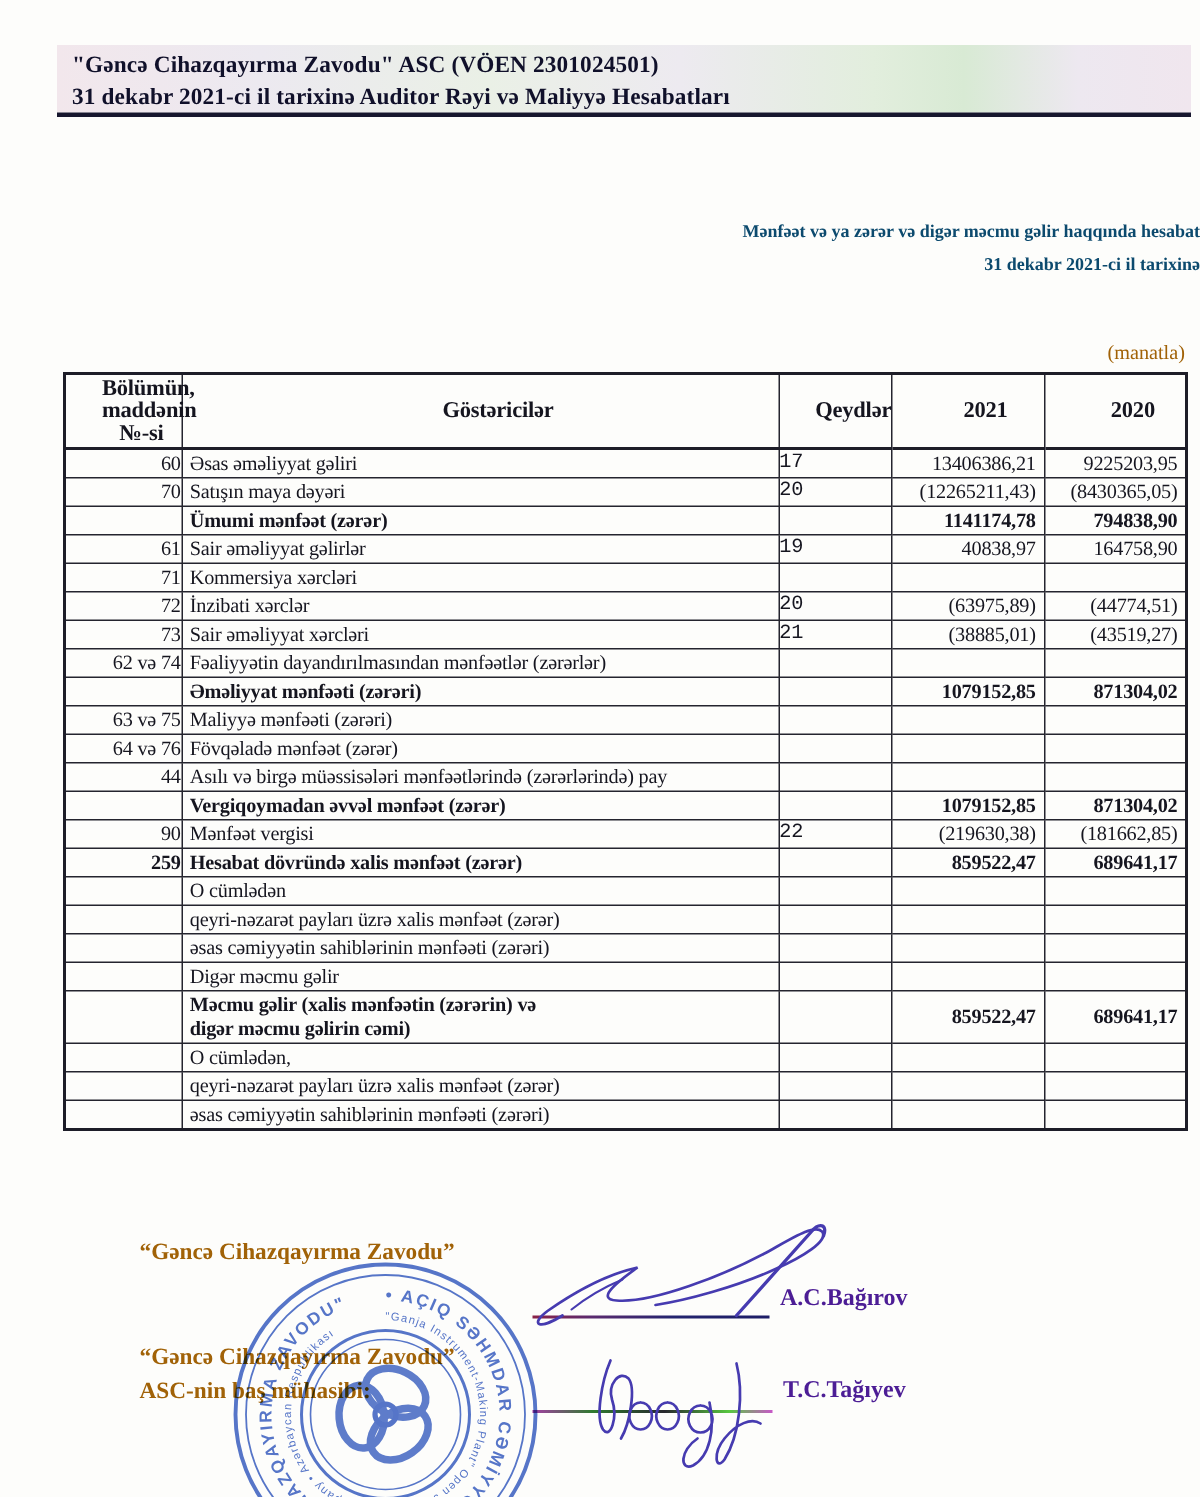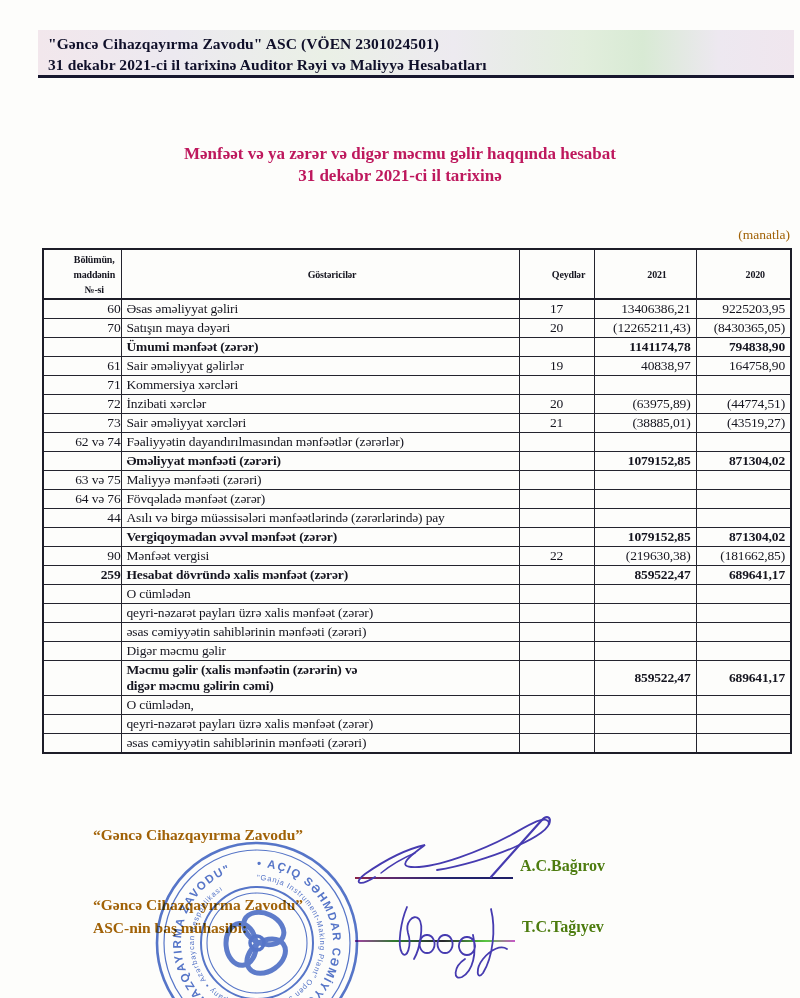--- a/index.html
+++ b/index.html
@@ -12,45 +12,45 @@
   }
   
   .doc-header {
     position:absolute; left:38px; top:30px; width:756px; height:48px;
     background:linear-gradient(90deg,#f2e7ec 0%,#ece9f0 18%,#eaf0e6 38%,#edeaf0 55%,#e2eedd 72%,#d8ead4 80%,#ede8f0 90%,#f0e6ee 100%);
     border-bottom:3px solid #17172e;
     padding:3px 10px 0 10px;
   }
   .doc-header .hl { font-weight:bold; font-size:15.5px; line-height:21px; color:#10102a; letter-spacing:0.1px; }
   
-  .report-title { position:absolute; left:0; top:143px; width:100%; text-align:center; font-weight:bold; font-size:17px; line-height:22px; color:#be185d; }
+  .report-title { position:absolute; left:0; top:143px; width:100%; text-align:right; font-weight:bold; font-size:12px; line-height:22px; color:#0c4a6e; }
   
   .currency-note { position:absolute; left:42px; top:227px; width:748px; text-align:right; font-size:13.5px; color:#a16207; }
   
   table.report {
     position:absolute; left:42px; top:248px; width:748px;
     border-collapse:collapse; table-layout:fixed;
     font-size:13.5px; letter-spacing:-0.15px;
   }
   table.report th, table.report td { border:1px solid #24242e; vertical-align:middle; }
   table.report { border:2px solid #1d1d28; }
   table.report thead th {
-    font-weight:bold; font-size:10px; text-align:center;
+    font-weight:bold; font-size:15px; text-align:center;
     height:50px; white-space:pre-line; line-height:15px;
     border-bottom:2px solid #1d1d28; background:#fdfdfb;padding-left:24px;
   }
   table.report tbody td { height:19px; line-height:16px; padding:1px 0; }
   td.c-no   { text-align:right; }
   td.c-label{ text-align:left; padding-left:5px !important; padding-right:2px !important; white-space:pre-line; }
-  td.c-note { text-align:center; }
+  td.c-note { text-align:left;font-family:Liberation Mono, monospace; }
   td.c-num  { text-align:right; padding-right:5px !important; }
   tr.bold-row td { font-weight:bold; }
   
   .sig-text { position:absolute; left:93px; width:300px; font-weight:bold; font-size:15.5px; line-height:23px; color:#a16207; }
-  .sig-name { position:absolute; font-weight:bold; font-size:16px; color:#4d7c0f; }
+  .sig-name { position:absolute; font-weight:bold; font-size:16px; color:#4c1d95; }
   .sig-line { position:absolute; height:2px; }
   .line-1 { left:355px; top:877px; width:158px; background:linear-gradient(90deg,#8a2348,#5a2a6e 25%,#23246e 60%,#1d1d66); }
   .line-2 { left:355px; top:940px; width:160px; background:linear-gradient(90deg,#a43fa4,#2f7a2f 25%,#28282e 55%,#58c840 82%,#c857c8); }
   .sig-ink { position:absolute; pointer-events:none; }
   .ink-1 { left:345px; top:803px; }
   .ink-2 { left:383px; top:893px; }
   
   .stamp { position:absolute; left:149px; top:835px; width:216px; height:216px; opacity:0.88; mix-blend-mode:multiply; }
   .stamp text { font-family:"Liberation Sans","DejaVu Sans",sans-serif; }
 </style>

